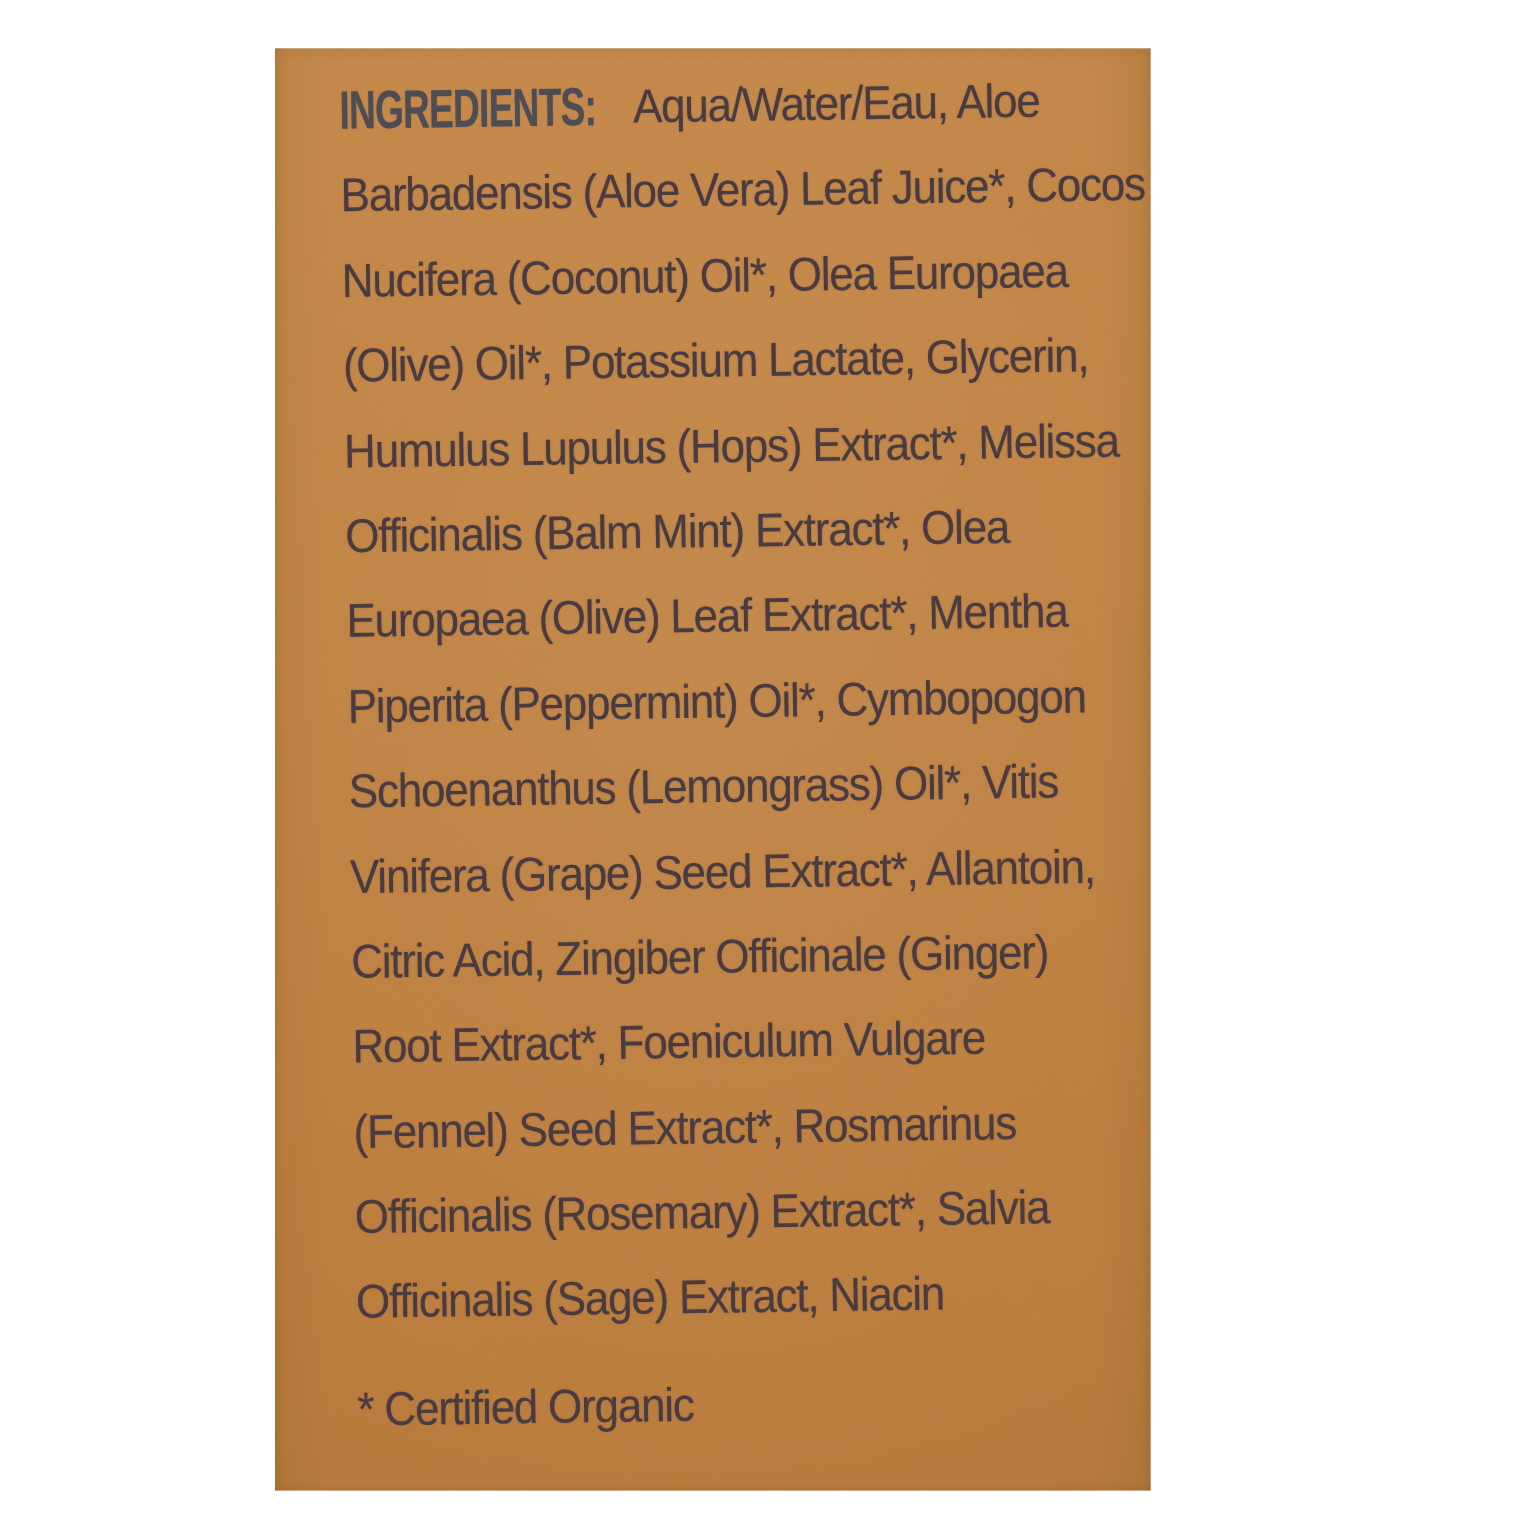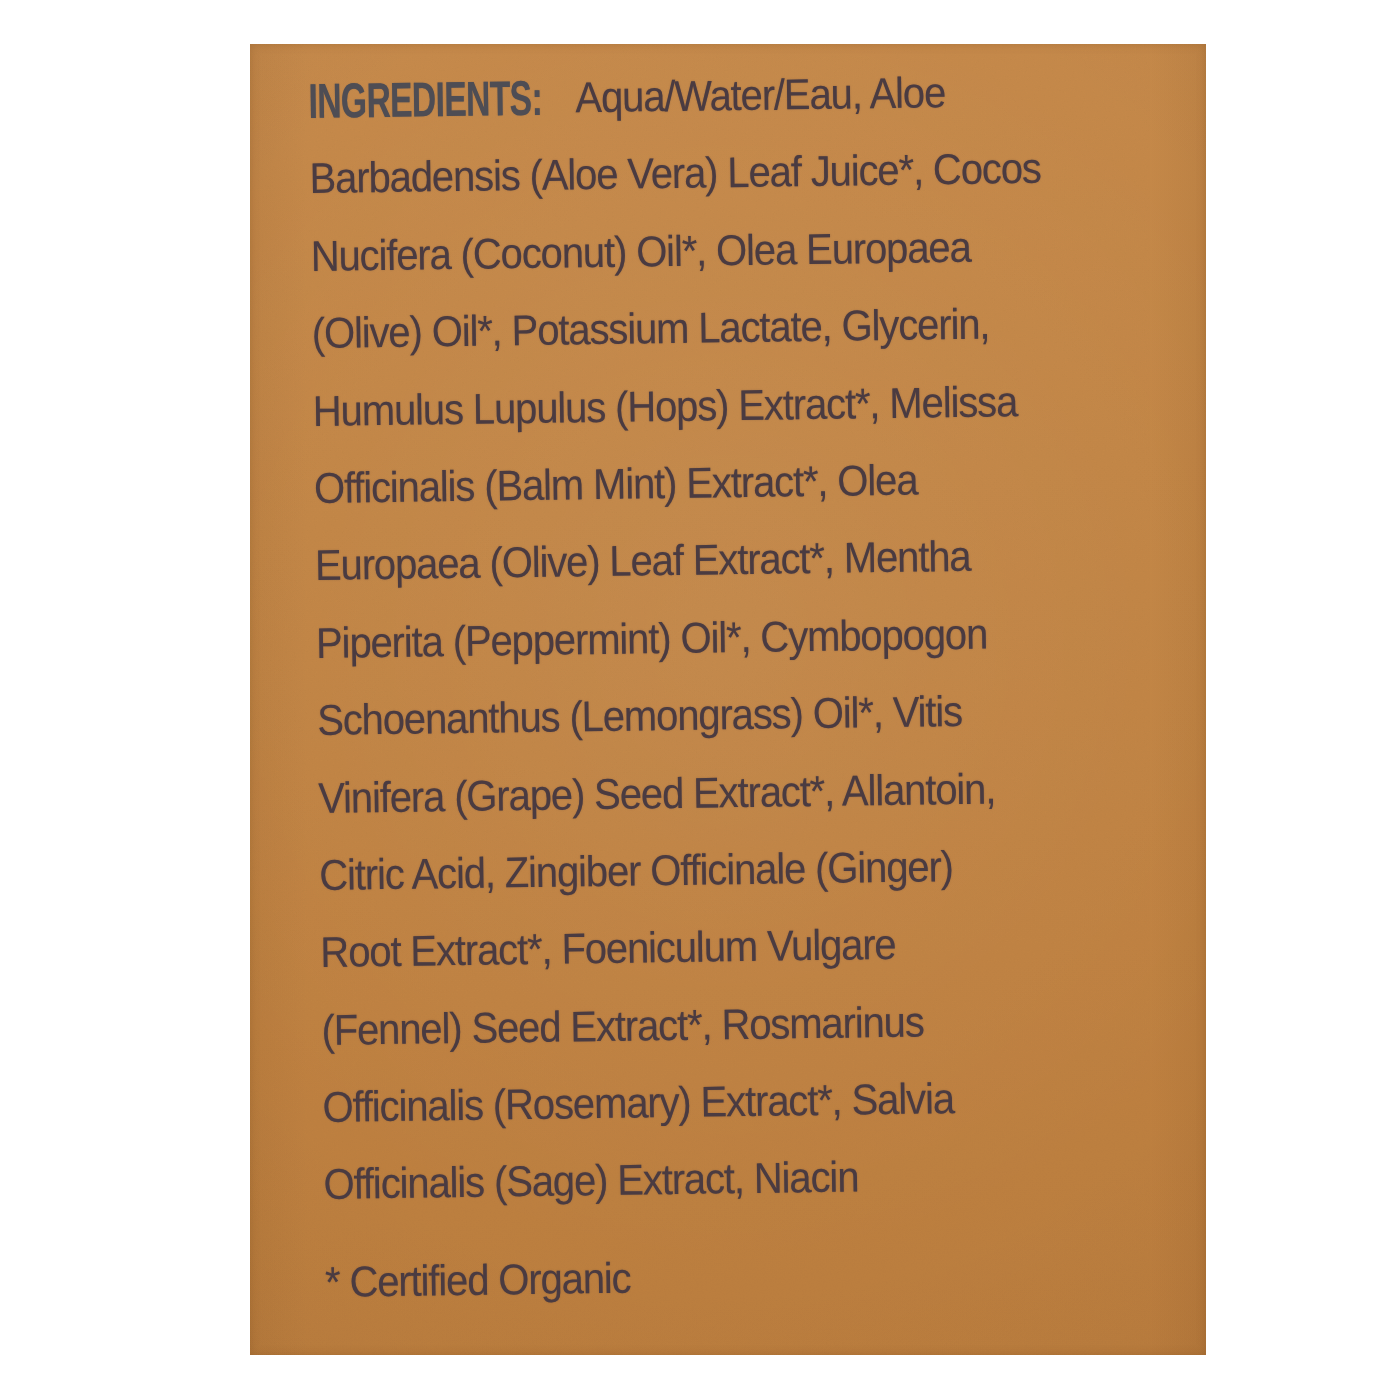--- a/index.html
+++ b/index.html
@@ -14,21 +14,21 @@
   .page {
     position: relative;
     width: 1400px;
     height: 1400px;
     background: #ffffff;
   }
   .label {
     position: absolute;
     left: 250px;
     top: 44px;
-    width: 956px;
+    width: 796px;
     height: 1311px;
     background: linear-gradient(175deg, #c68a4b 0%, #c28544 35%, #bf8140 70%, #bb7d3e 100%);
     box-shadow: inset 0 0 10px rgba(110, 65, 20, 0.25);
     overflow: hidden;
   }
   .label-vignette {
     position: absolute;
     inset: 0;
     background:
       radial-gradient(ellipse 120% 90% at 50% 45%, rgba(255,255,255,0.05) 0%, rgba(0,0,0,0.0) 55%, rgba(70,40,10,0.08) 100%),

